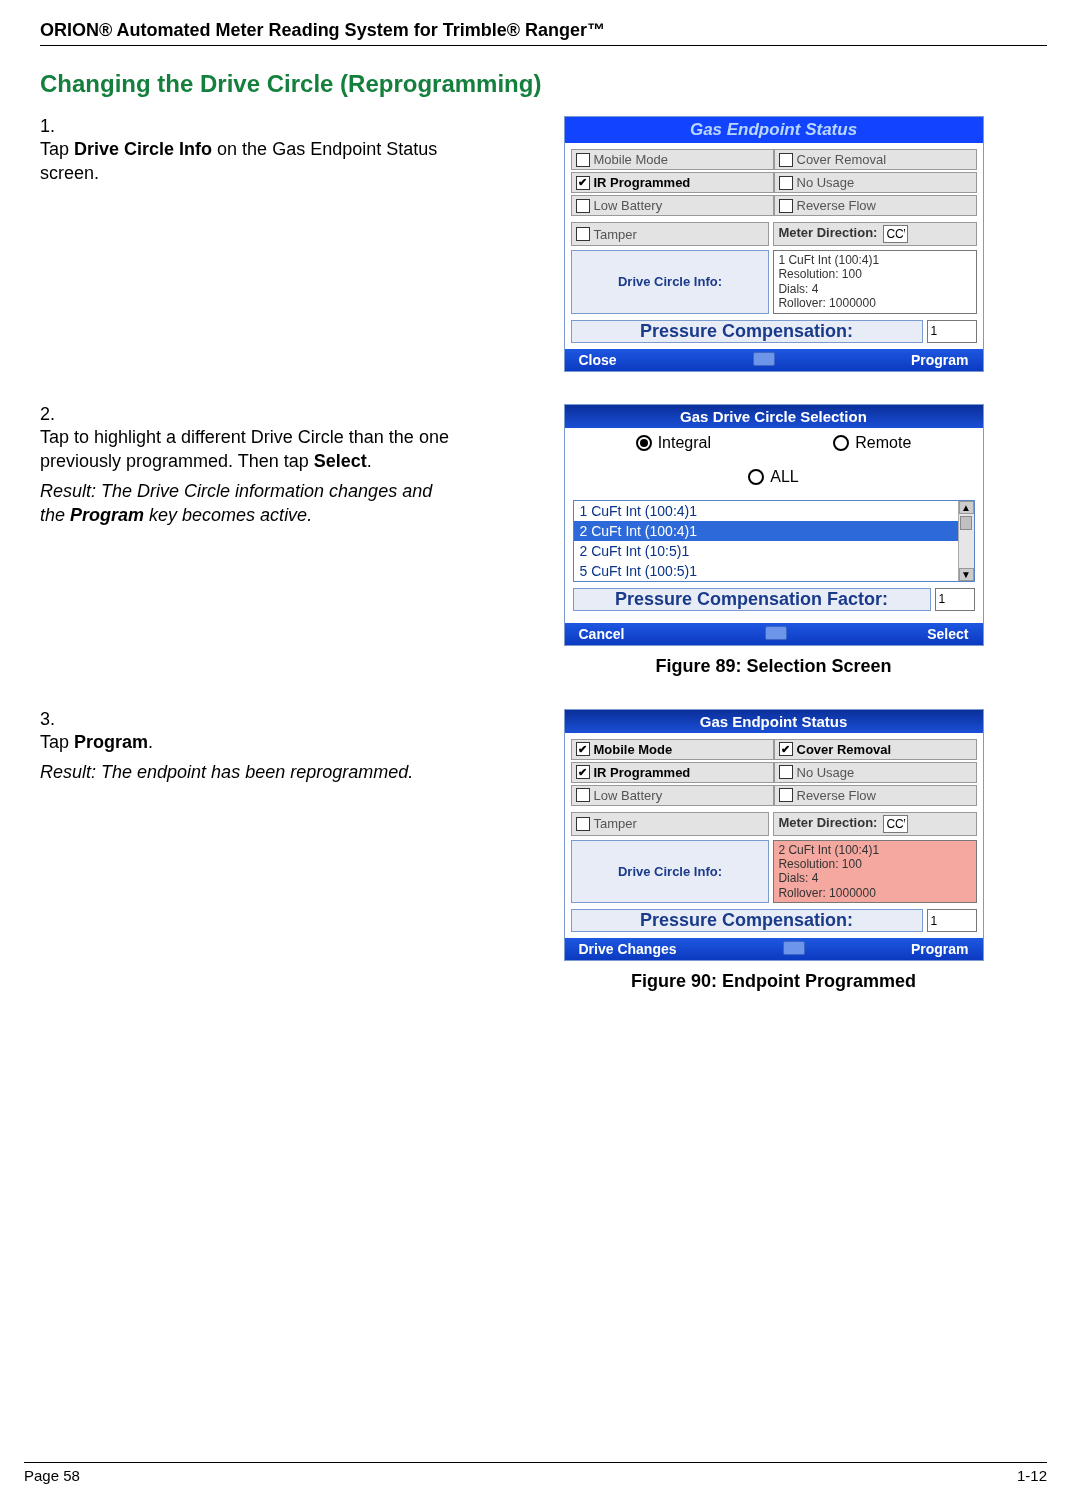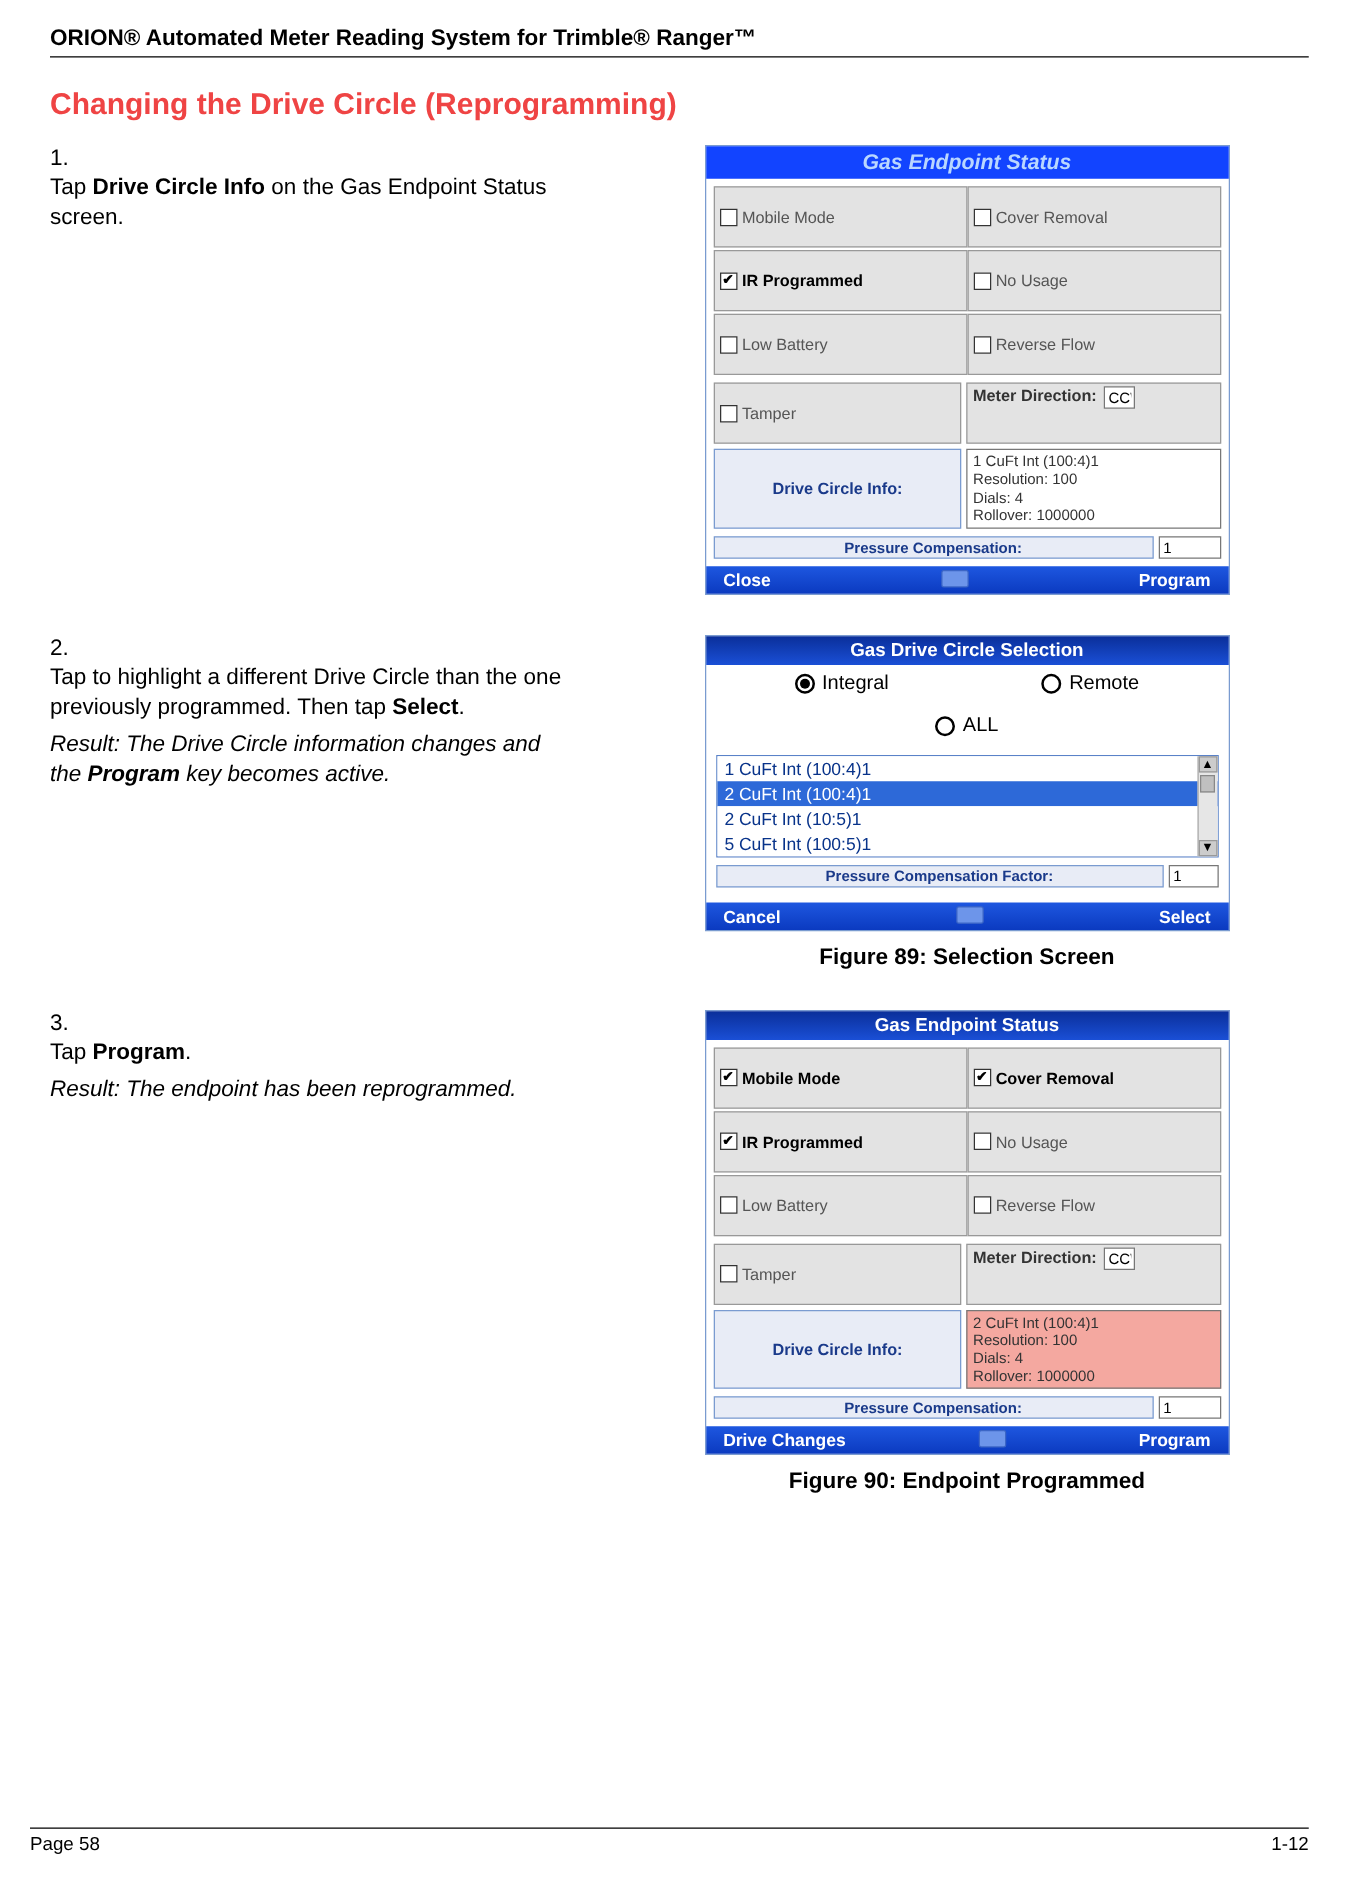--- a/index.html
+++ b/index.html
@@ -13,21 +13,21 @@
     padding: 20px 40px 60px 40px;
   }
   .doc-header {
     font-weight: 700;
     font-size: 18px;
     padding-bottom: 4px;
     border-bottom: 1px solid #000;
     margin-bottom: 24px;
   }
   .section-title {
-    color: #ef4444;
+    color: #15803d;
     font-weight: 700;
     font-size: 24px;
     margin-bottom: 18px;
   }
   .step-row {
     display: flex;
     margin-bottom: 32px;
   }
   .step-text {
     flex: 0 0 460px;
@@ -85,34 +85,34 @@
     justify-content: space-between;
     padding: 3px 14px;
     font-size: 14px;
   }
   .bottombar .kbd { width:22px; height:14px; background:#6d95ea; border:1px solid #3c66c6; border-radius:2px; }
   .content { padding: 6px; }
 
   
   .status-grid { display:grid; grid-template-columns:1fr 1fr; row-gap:2px; margin-bottom:6px;}
   .chk {
-    background:#e3e3e3; border:1px solid #999; padding:16px 4px; display:flex; align-items:center; gap:4px;
+    background:#e3e3e3; border:1px solid #999; padding:2px 4px; display:flex; align-items:center; gap:4px;
     color:#555;
   }
   .chk .box { width:14px; height:14px; border:1px solid #333; background:#fff; display:flex; align-items:center; justify-content:center; font-size:11px; line-height:1;}
   .row-tamper { display:flex; gap:4px;}
   .row-tamper .chk { flex:0 0 49%; }
   .mdir { flex:1; background:#e3e3e3; border:1px solid #999; padding:2px 4px; display:flex; align-items:flex-start; gap:6px; font-weight:700; color:#333;}
   .mdir input { width:25px; font-size:12px; border:1px solid #777; padding:1px 2px;}
   .dci-row { display:flex; gap:4px; margin-top:4px;}
   .dci-label { flex:0 0 49%; background:#e8ecf6; border:1px solid #7a9bd0; color:#1a3a8a; font-weight:700; display:flex; align-items:center; justify-content:center; font-size:13px;}
   .dci-info { flex:1; border:1px solid #777; padding:2px 4px; font-size:12px; line-height:1.2; color:#333;}
   .dci-info.red { background:#f4a8a0;}
   .pc-row { display:flex; gap:4px; margin-top:6px;}
-  .pc-label { flex:1; background:#e8ecf6; border:1px solid #7a9bd0; font-weight:700; color:#1a3a8a; display:flex; align-items:center; justify-content:center; font-size:12px;}
+  .pc-label { flex:1; background:#e8ecf6; border:1px solid #7a9bd0; font-weight:700; color:#1a3a8a; display:flex; align-items:center; justify-content:center; font-size:18px;}
   .pc-input { width:50px; border:1px solid #777; padding:1px 3px; font-size:12px;}
 
   
   .sel-radio-row { display:flex; justify-content:space-around; padding:6px 4px 10px 4px; font-size:16px; }
   .sel-radio-row label { display:flex; align-items:center; gap:6px; }
   .radio { width:16px; height:16px; border:2px solid #000; border-radius:50%; display:inline-flex; align-items:center; justify-content:center;}
   .radio.sel::after { content:""; width:8px; height:8px; background:#000; border-radius:50%; }
   .tabrow { display:flex; font-size:11px; color:#333; }
   .tabrow .t { border:1px solid #888; background:#ddd; padding:2px 6px; }
   .tabrow .t.active { background:#fff; border-bottom:1px solid #fff; }

